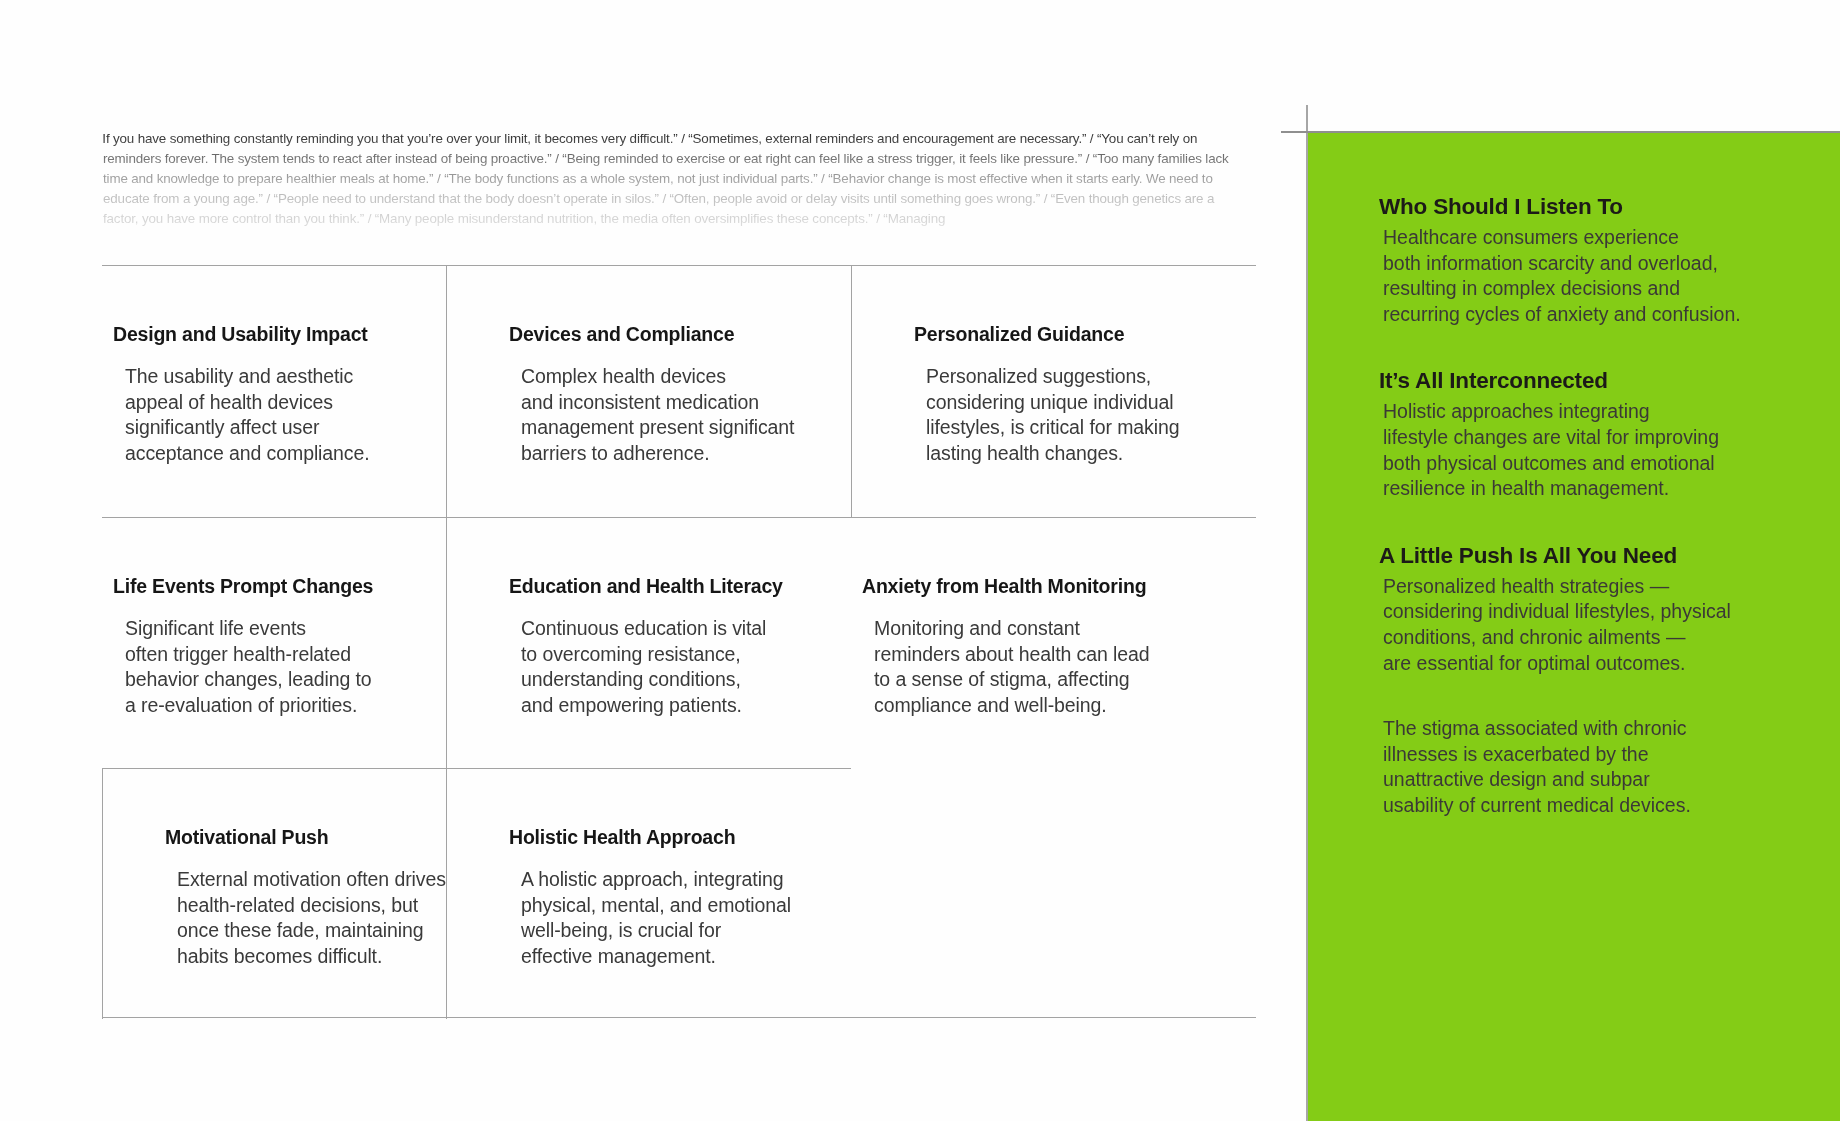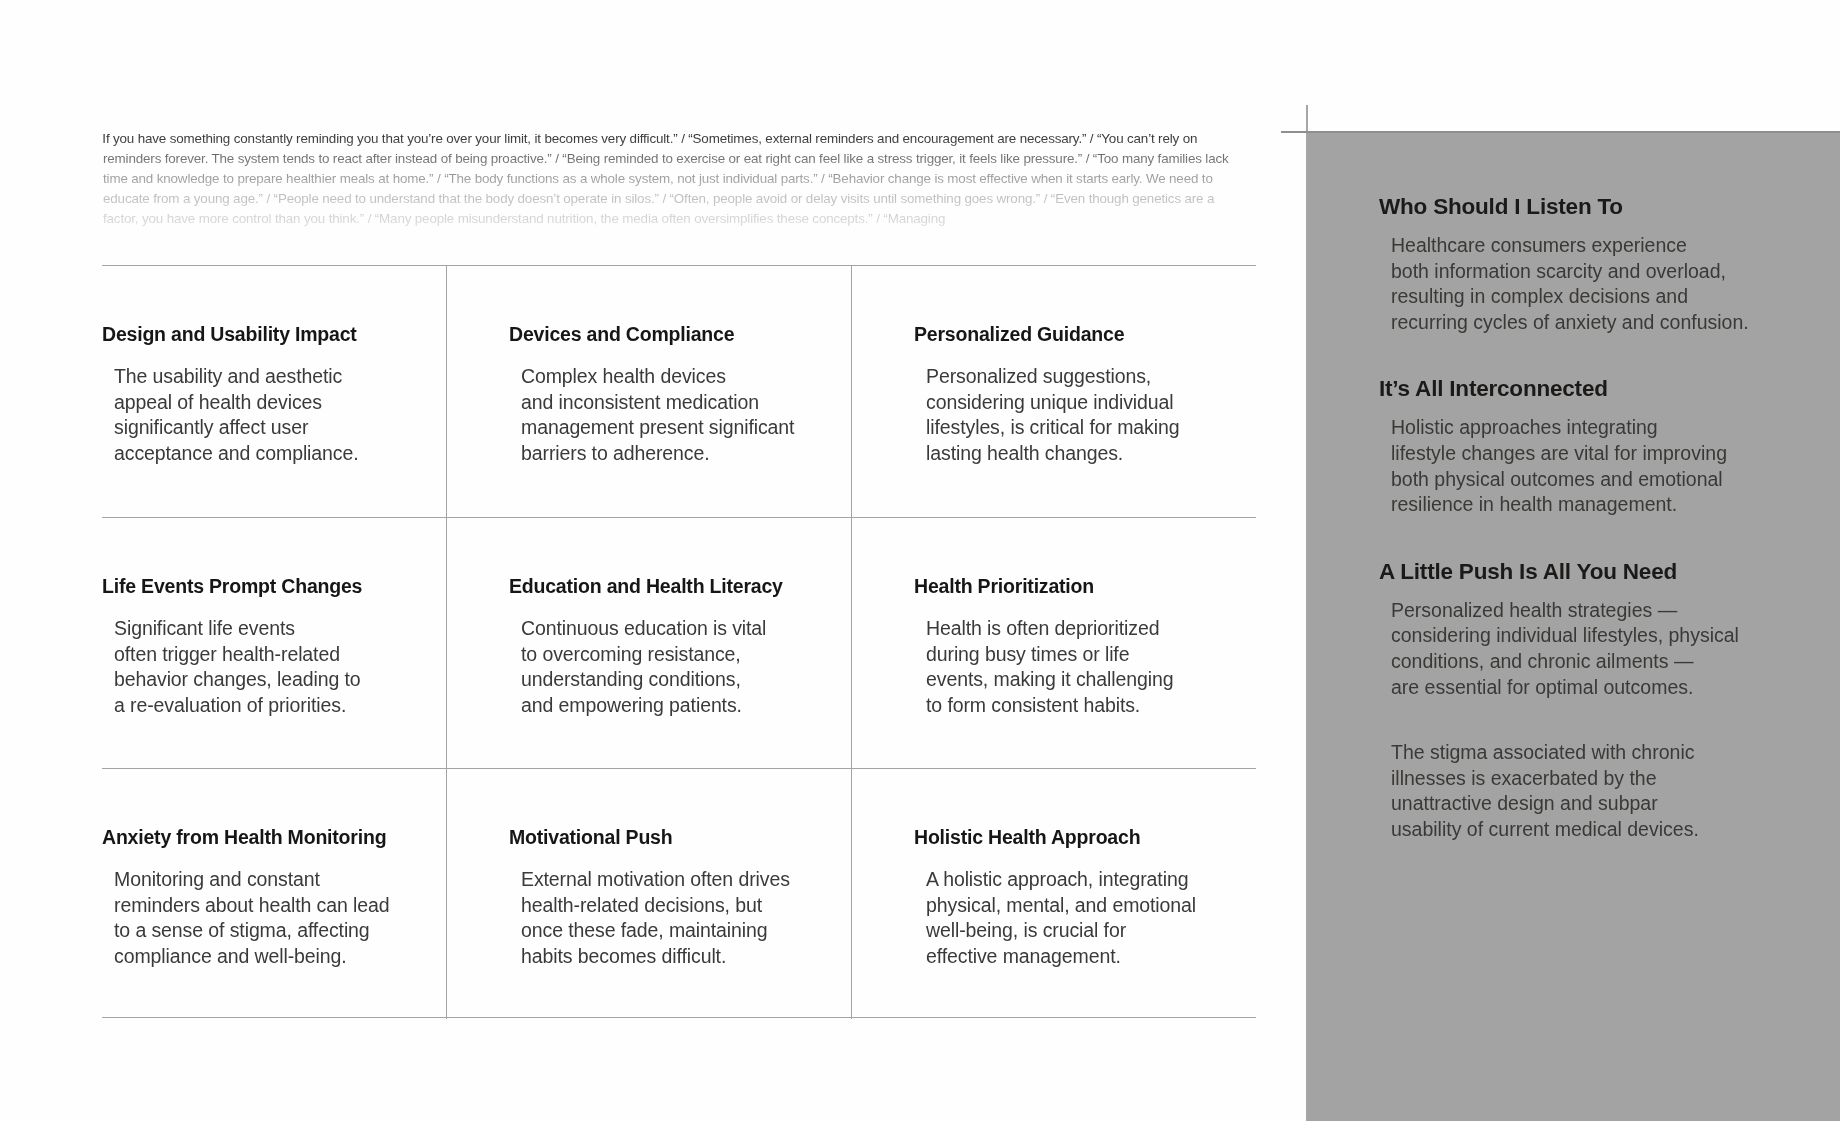--- a/index.html
+++ b/index.html
@@ -51,21 +51,21 @@
     }
     .cell.row-b, .cell.row-c {
       border-top: 1.5px solid #a3a3a3;
     }
     .cell.col-b, .cell.col-c {
       border-left: 1.5px solid #a3a3a3;
     }
     .cell .inner {
       position: absolute;
       top: 56px;
-      left: 0;
+      left: 11px;
       width: 330px;
     }
     .cell.col-b .inner, .cell.col-c .inner {
       left: 62px;
     }
     .cell-title {
       font-size: 19.5px;
       font-weight: bold;
       letter-spacing: -0.2px;
       color: #161616;
@@ -121,21 +121,21 @@
       color: #1c1a18;
       letter-spacing: -0.2px;
       line-height: 28px;
       margin: 0 0 2px 0;
       white-space: nowrap;
     }
     .side-body {
       font-size: 19.5px;
       line-height: 25.6px;
       color: #3b3936;
-      margin: 12px;
+      margin: 4px;
       white-space: pre-line;
     }
   </style>
 </head>
 <body>
 
 <div class="quotes">“If you have something constantly reminding you that you’re over your limit, it becomes very difficult.” / “Sometimes, external reminders and encouragement are necessary.” / “You can’t rely on reminders forever. The system tends to react after instead of being proactive.” / “Being reminded to exercise or eat right can feel like a stress trigger, it feels like pressure.” / “Too many families lack time and knowledge to prepare healthier meals at home.” / “The body functions as a whole system, not just individual parts.” / “Behavior change is most effective when it starts early. We need to educate from a young age.” / “People need to understand that the body doesn’t operate in silos.” / “Often, people avoid or delay visits until something goes wrong.” / “Even though genetics are a factor, you have more control than you think.” / “Many people misunderstand nutrition, the media often oversimplifies these concepts.” / “Managing</div>
 
 <div class="grid">
   <div class="cell row-a col-a">
@@ -177,29 +177,20 @@
   </div>
   <div class="cell row-b col-b">
     <div class="inner">
       <h3 class="cell-title">Education and Health Literacy</h3>
       <p class="cell-body">Continuous education is vital
 to overcoming resistance,
 understanding conditions,
 and empowering patients.</p>
     </div>
   </div>
-  <div class="cell row-b col-c">
-    <div class="inner">
-      <h3 class="cell-title">Health Prioritization</h3>
-      <p class="cell-body">Health is often deprioritized
-during busy times or life
-events, making it challenging
-to form consistent habits.</p>
-    </div>
-  </div>
 
   <div class="cell row-c col-a">
     <div class="inner">
       <h3 class="cell-title">Anxiety from Health Monitoring</h3>
       <p class="cell-body">Monitoring and constant
 reminders about health can lead
 to a sense of stigma, affecting
 compliance and well-being.</p>
     </div>
   </div>
@@ -216,21 +207,21 @@
     <div class="inner">
       <h3 class="cell-title">Holistic Health Approach</h3>
       <p class="cell-body">A holistic approach, integrating
 physical, mental, and emotional
 well-being, is crucial for
 effective management.</p>
     </div>
   </div>
 </div>
 
-<div class="sidebar" style="background: #a3a3a3;">
+<div class="sidebar" style="background: #84cc16;">
   <div class="side-list">
     <div class="side-item">
       <h2 class="side-title">Who Should I Listen To</h2>
       <p class="side-body">Healthcare consumers experience
 both information scarcity and overload,
 resulting in complex decisions and
 recurring cycles of anxiety and confusion.</p>
     </div>
     <div class="side-item">
       <h2 class="side-title">It’s All Interconnected</h2>

